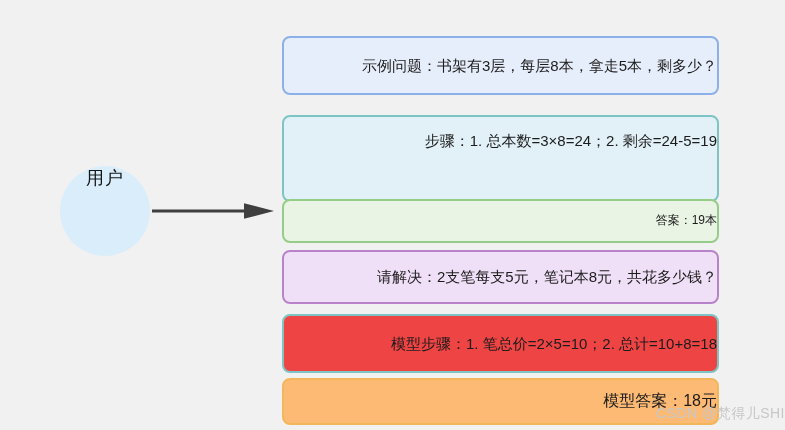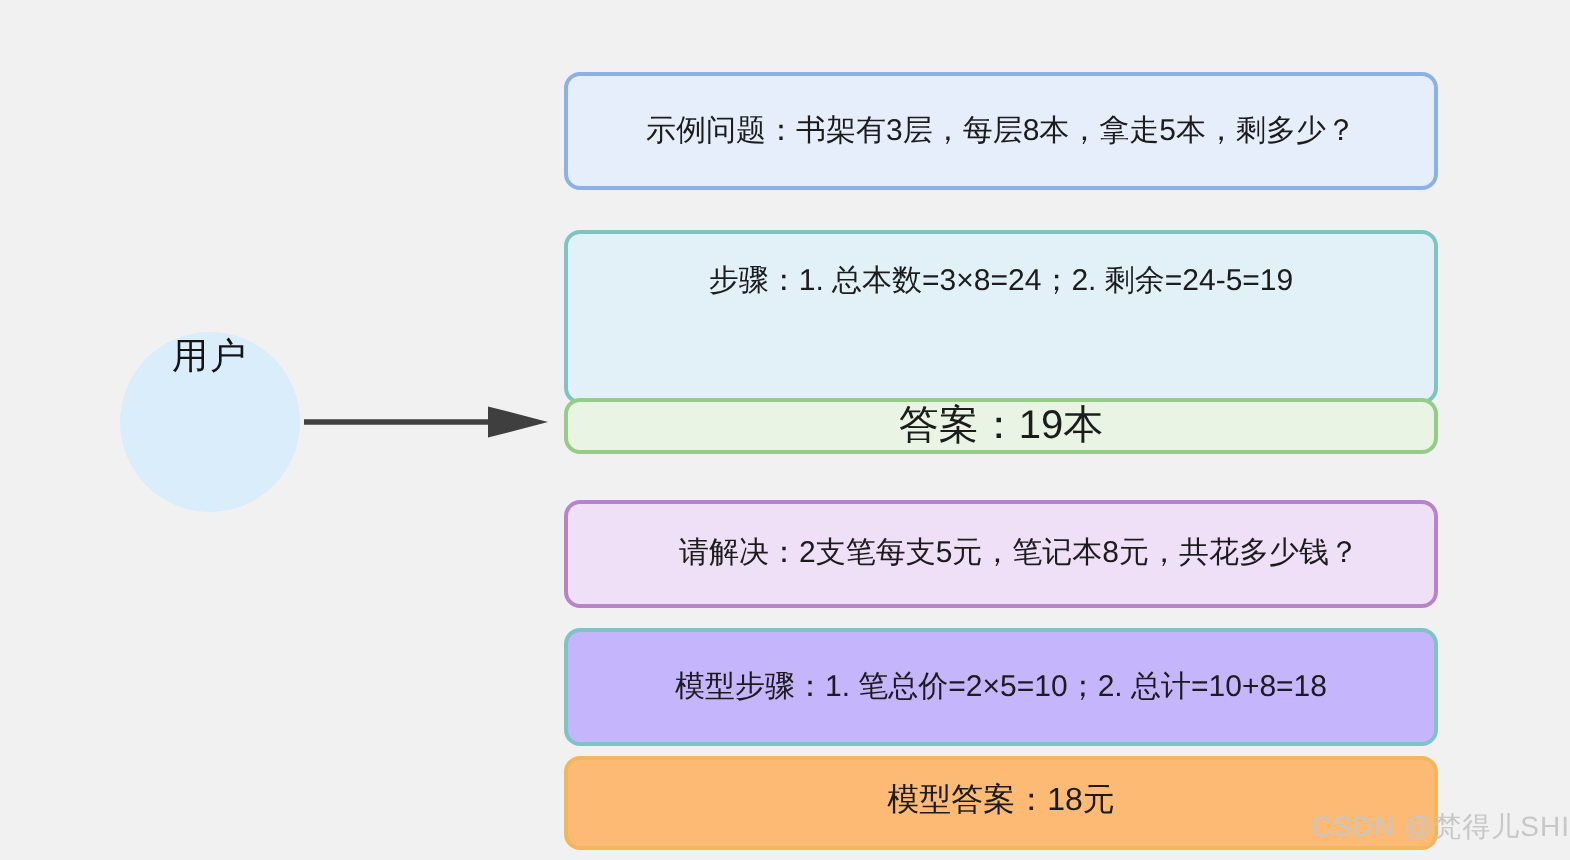--- a/index.html
+++ b/index.html
@@ -44,21 +44,21 @@
   }
   .box {
     position: absolute;
     left: 282px;
     width: 437px;
     box-sizing: border-box;
     border-radius: 8px;
     border: 2px solid;
     display: flex;
     align-items: center;
-    justify-content: center;
+    justify-content: flex-end;
     font-size: 15px;
     color: #1c1c1c;
     text-align: center;
     line-height: 1.3;
   }
   .box-example-question {
     top: 36px;
     height: 59px;
     background: #e7eefb;
     border-color: #8cb0e8;
@@ -66,36 +66,36 @@
   .box-example-steps {
     top: 115px;
     height: 87px;
     background: #e1f1f7;
     border-color: #7fc4c4;
     align-items: flex-start;
     padding-top: 14px;
   }
   .box-example-answer {
     top: 199px;
-    height: 28px;
+    height: 44px;
     background: #e9f4e4;
     border-color: #95cc87;
-    font-size: 20px;
+    font-size: 12px;
   }
   .box-new-question {
     top: 250px;
     height: 54px;
     background: #efdff7;
     border-color: #b983cb;
     padding-left: 18px;
   }
   .box-model-steps {
     top: 314px;
     height: 59px;
-    background: #c4b5fd;
+    background: #ef4444;
     border-color: #7fc4c4;
   }
   .box-model-answer {
     top: 378px;
     height: 47px;
     background: #fdba74;
     border-color: #f2b75c;
     font-size: 16px;
   }
   .watermark {

